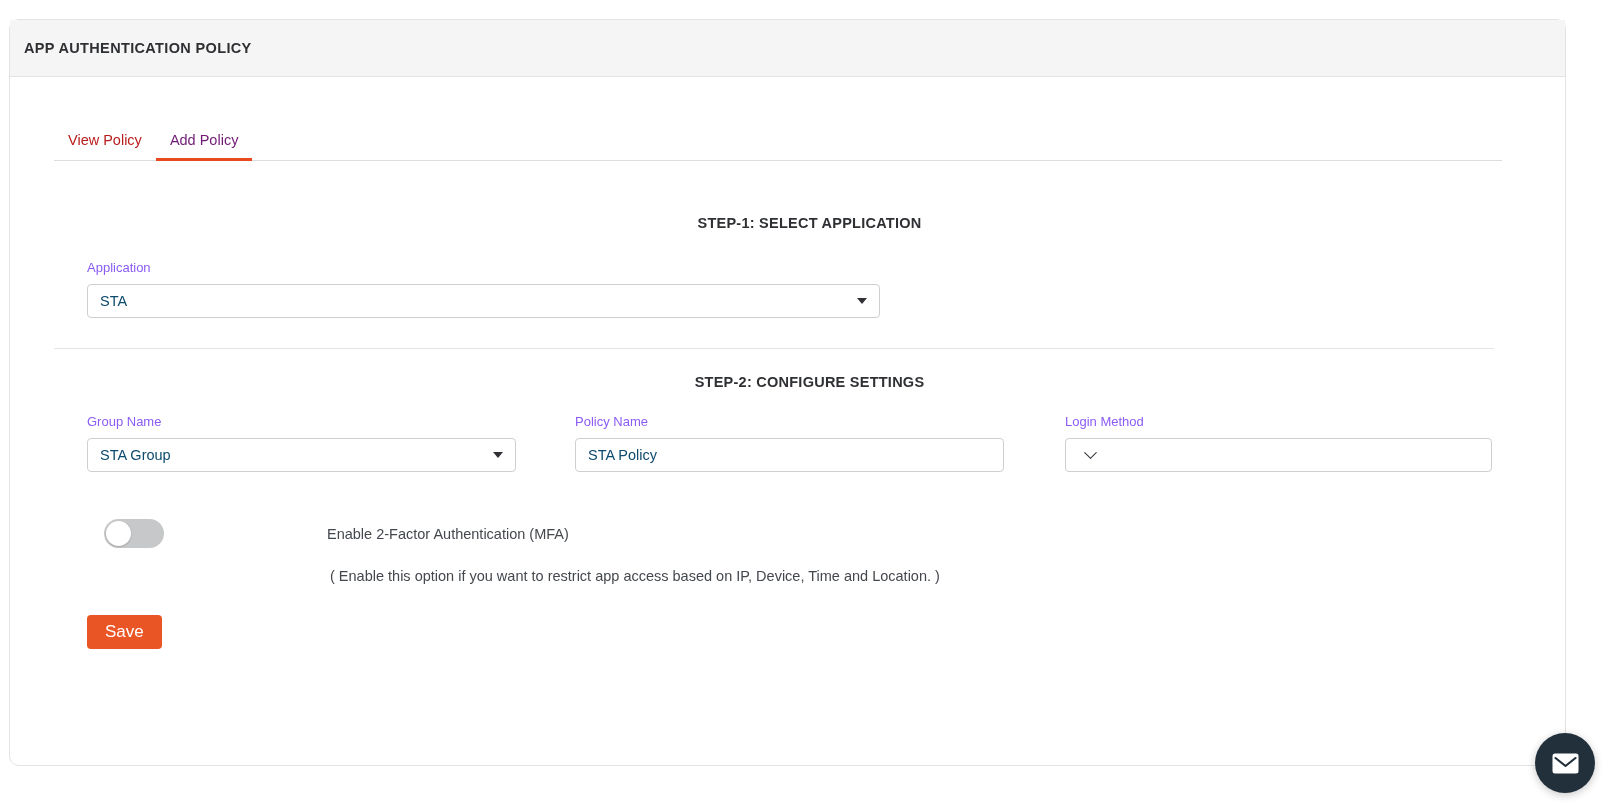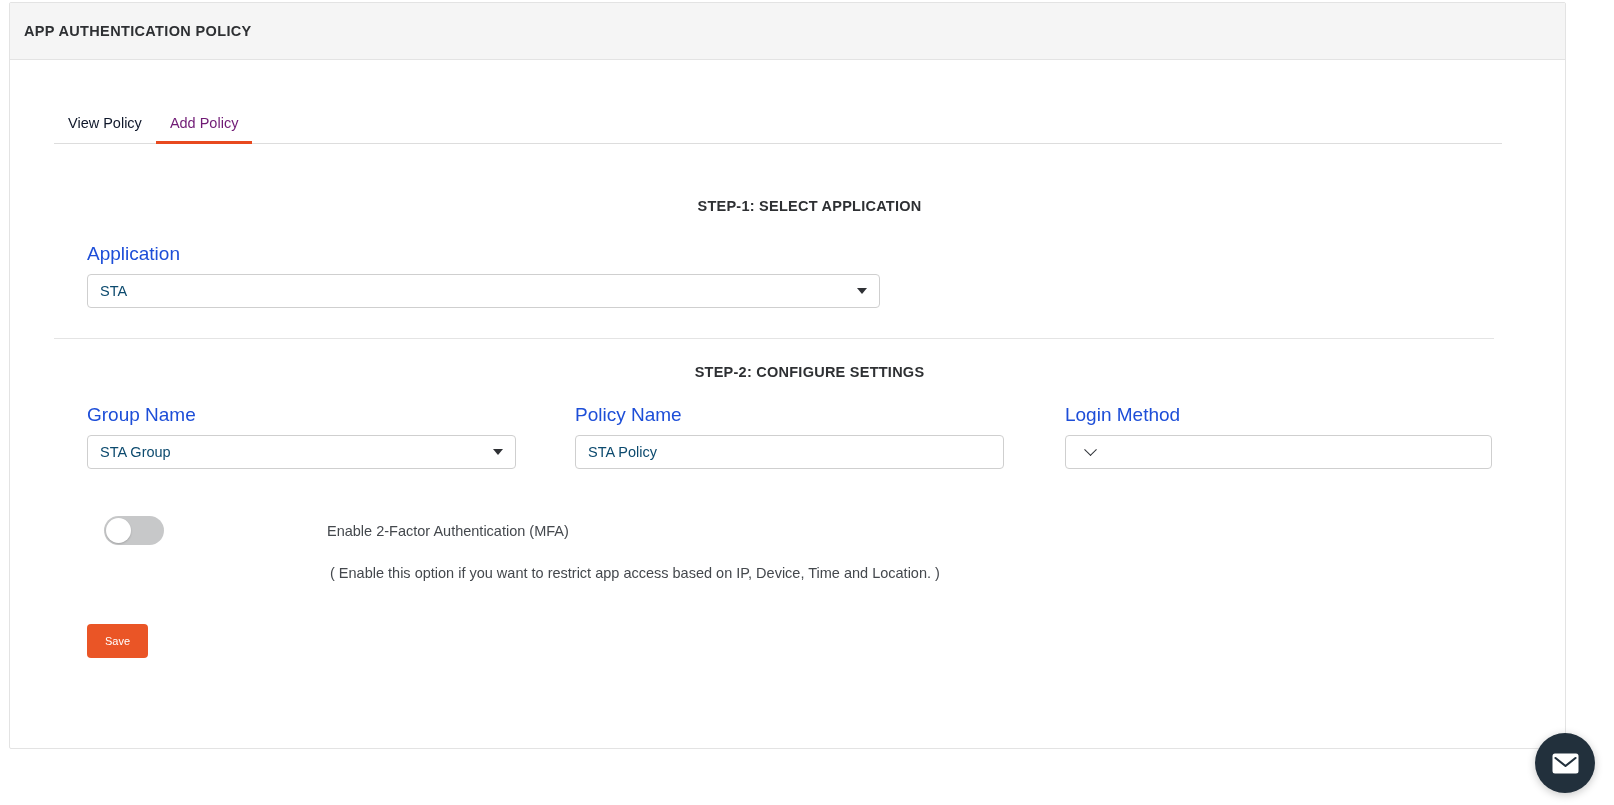--- a/index.html
+++ b/index.html
@@ -16,26 +16,26 @@
   
   .page {
     position: relative;
     width: 1614px;
     height: 805px;
     background: #ffffff;
   }
   .card {
     position: absolute;
     left: 9px;
-    top: 2px;
+    top: 19px;
     width: 1557px;
     height: 747px;
     background: #ffffff;
     border: 1px solid #e3e3e3;
-    border-radius: 2px;
+    border-radius: 10px;
   }
 
   
   .card-header {
     height: 57px;
     background: #f5f5f5;
     border-bottom: 1px solid #e3e3e3;
     display: flex;
     align-items: center;
     padding-left: 14px;
@@ -56,21 +56,21 @@
   .tabs {
     margin: 45px 0 0 44px;
     width: 1448px;
     border-bottom: 1px solid #dddddd;
     display: flex;
     align-items: flex-end;
     height: 39px;
   }
   .tab {
     font-size: 14.5px;
-    color: #0f172a;
+    color: #b91c1c;
     padding: 0 14px 11px 14px;
     cursor: pointer;
     border-bottom: 3px solid transparent;
     margin-bottom: -1px;
     line-height: 1;
   }
   .tab.active {
     color: #701a75;
     border-bottom-color: #e8491f;
   }
@@ -88,22 +88,22 @@
 
   .divider {
     margin: 30px 0 0 44px;
     width: 1440px;
     height: 1px;
     background: #e4e4e4;
   }
 
   
   .field-label {
-    font-size: 19px;
-    color: #1d4ed8;
+    font-size: 13px;
+    color: #8b5cf6;
     margin-bottom: 9px;
   }
   .control {
     height: 34px;
     border: 1px solid #cfcfcf;
     border-radius: 4px;
     background: #ffffff;
     display: flex;
     align-items: center;
     padding: 0 12px;
@@ -187,34 +187,34 @@
   }
   .toggle-label {
     font-size: 14.5px;
     color: #44484d;
     margin-left: 163px;
     white-space: nowrap;
   }
   .hint {
     font-size: 14.5px;
     color: #44484d;
-    margin: 20px 0 12px 320px;
+    margin: 20px 0 0 320px;
   }
 
   
   .save-btn {
     margin: 31px 0 0 77px;
     display: inline-flex;
     align-items: center;
     justify-content: center;
     height: 34px;
     padding: 0 18px;
     background: #ea5526;
     color: #ffffff;
-    font-size: 11px;
+    font-size: 17px;
     border: none;
     border-radius: 4px;
     cursor: pointer;
     font-family: "Liberation Sans", sans-serif;
   }
 
   
   .chat-launcher {
     position: absolute;
     right: 19px;

